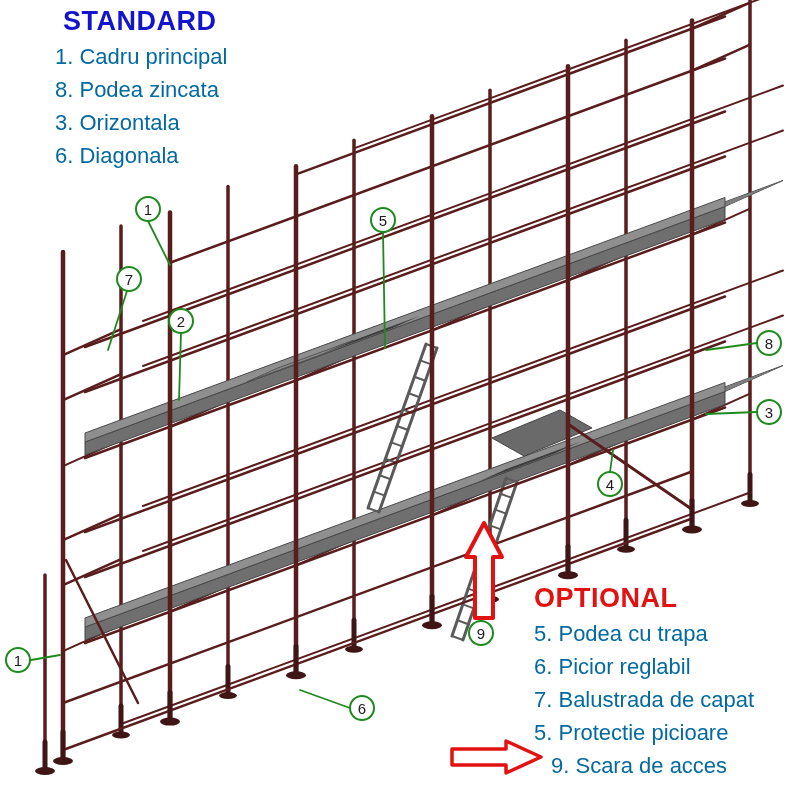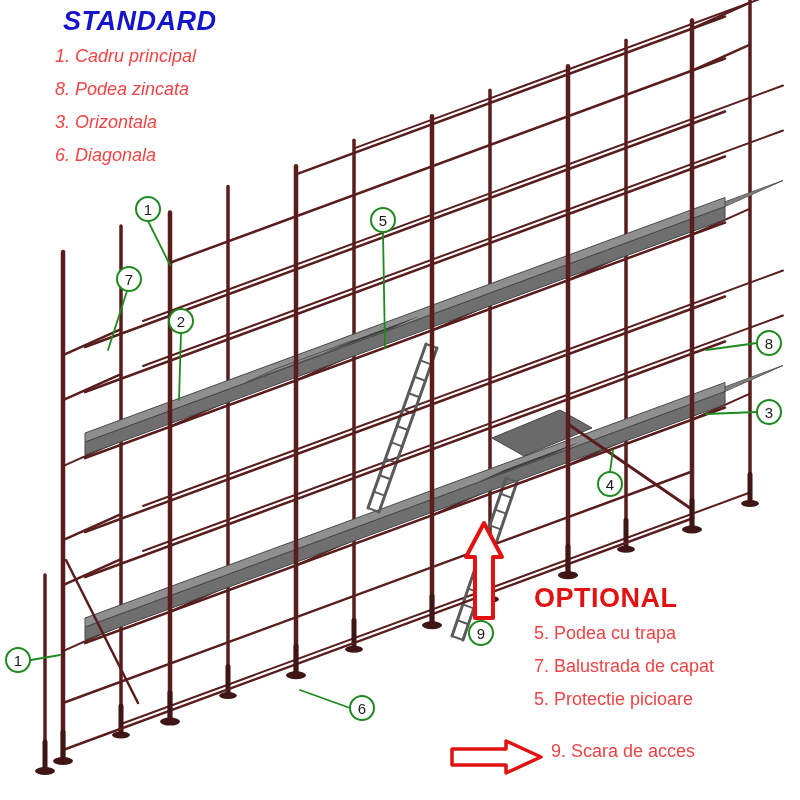--- a/index.html
+++ b/index.html
@@ -1,26 +1,26 @@
 <!DOCTYPE html>
 <html style="--structure: #5a1d1d; --deck: #9a9a9a; --callout: #1e8a1e; --arrow: #e31212; --standard-title: #1414cc; --optional-title: #e31212;"><head>
 <meta charset="utf-8">
 <style>
   html,body{margin:0;padding:0;background:#fff;}
   .canvas{position:relative;width:800px;height:800px;background:#fff;overflow:hidden;
           font-family:"Liberation Sans",sans-serif;}
   .canvas > svg{position:absolute;left:0;top:0;}
   .legend{position:absolute;}
   .legend-title{font-weight:bold;font-size:27px;line-height:32px;letter-spacing:.5px;margin-bottom:3px;}
-  .standard-block{left:55px;top:5px;font-style:italic;}
+  .standard-block{left:55px;top:5px;}
   .standard-block .legend-title{color:var(--standard-title);padding-left:8px;}
   .optional-block{left:534px;top:582px;}
   .optional-block .legend-title{color:var(--optional-title);}
-  .legend-item{font-size:18px;color:#ef4444;line-height:33px;white-space:nowrap;}
-  .legend-item.indent{padding-left:17px;margin-top:19px;}
+  .legend-item{font-size:22px;color:#0369a1;line-height:33px;white-space:nowrap;}
+  .legend-item.indent{padding-left:17px;}
   .callout{position:absolute;width:26px;height:26px;border:2px solid var(--callout);
            border-radius:50%;background:#fff;box-sizing:border-box;display:flex;
            align-items:center;justify-content:center;font-size:15px;color:#1c1c1c;}
 </style>
 </head>
 <body>
 
 <div class="canvas">
 
   <svg id="scaffold" width="800" height="800" viewBox="0 0 800 800">
@@ -159,20 +159,21 @@
     <div class="legend-title">STANDARD</div>
     <div class="legend-item">1. Cadru principal</div>
     <div class="legend-item">8. Podea zincata</div>
     <div class="legend-item">3. Orizontala</div>
     <div class="legend-item">6. Diagonala</div>
   </div>
 
   <div class="legend optional-block">
     <div class="legend-title">OPTIONAL</div>
     <div class="legend-item">5. Podea cu trapa</div>
+    <div class="legend-item">6. Picior reglabil</div>
     <div class="legend-item">7. Balustrada de capat</div>
     <div class="legend-item">5. Protectie picioare</div>
     <div class="legend-item indent">9. Scara de acces</div>
   </div>
 
   <div class="callout" style="left:135px;top:196px;">1</div>
   <div class="callout" style="left:116px;top:266px;">7</div>
   <div class="callout" style="left:168px;top:308px;">2</div>
   <div class="callout" style="left:370px;top:207px;">5</div>
   <div class="callout" style="left:756px;top:330px;">8</div>

